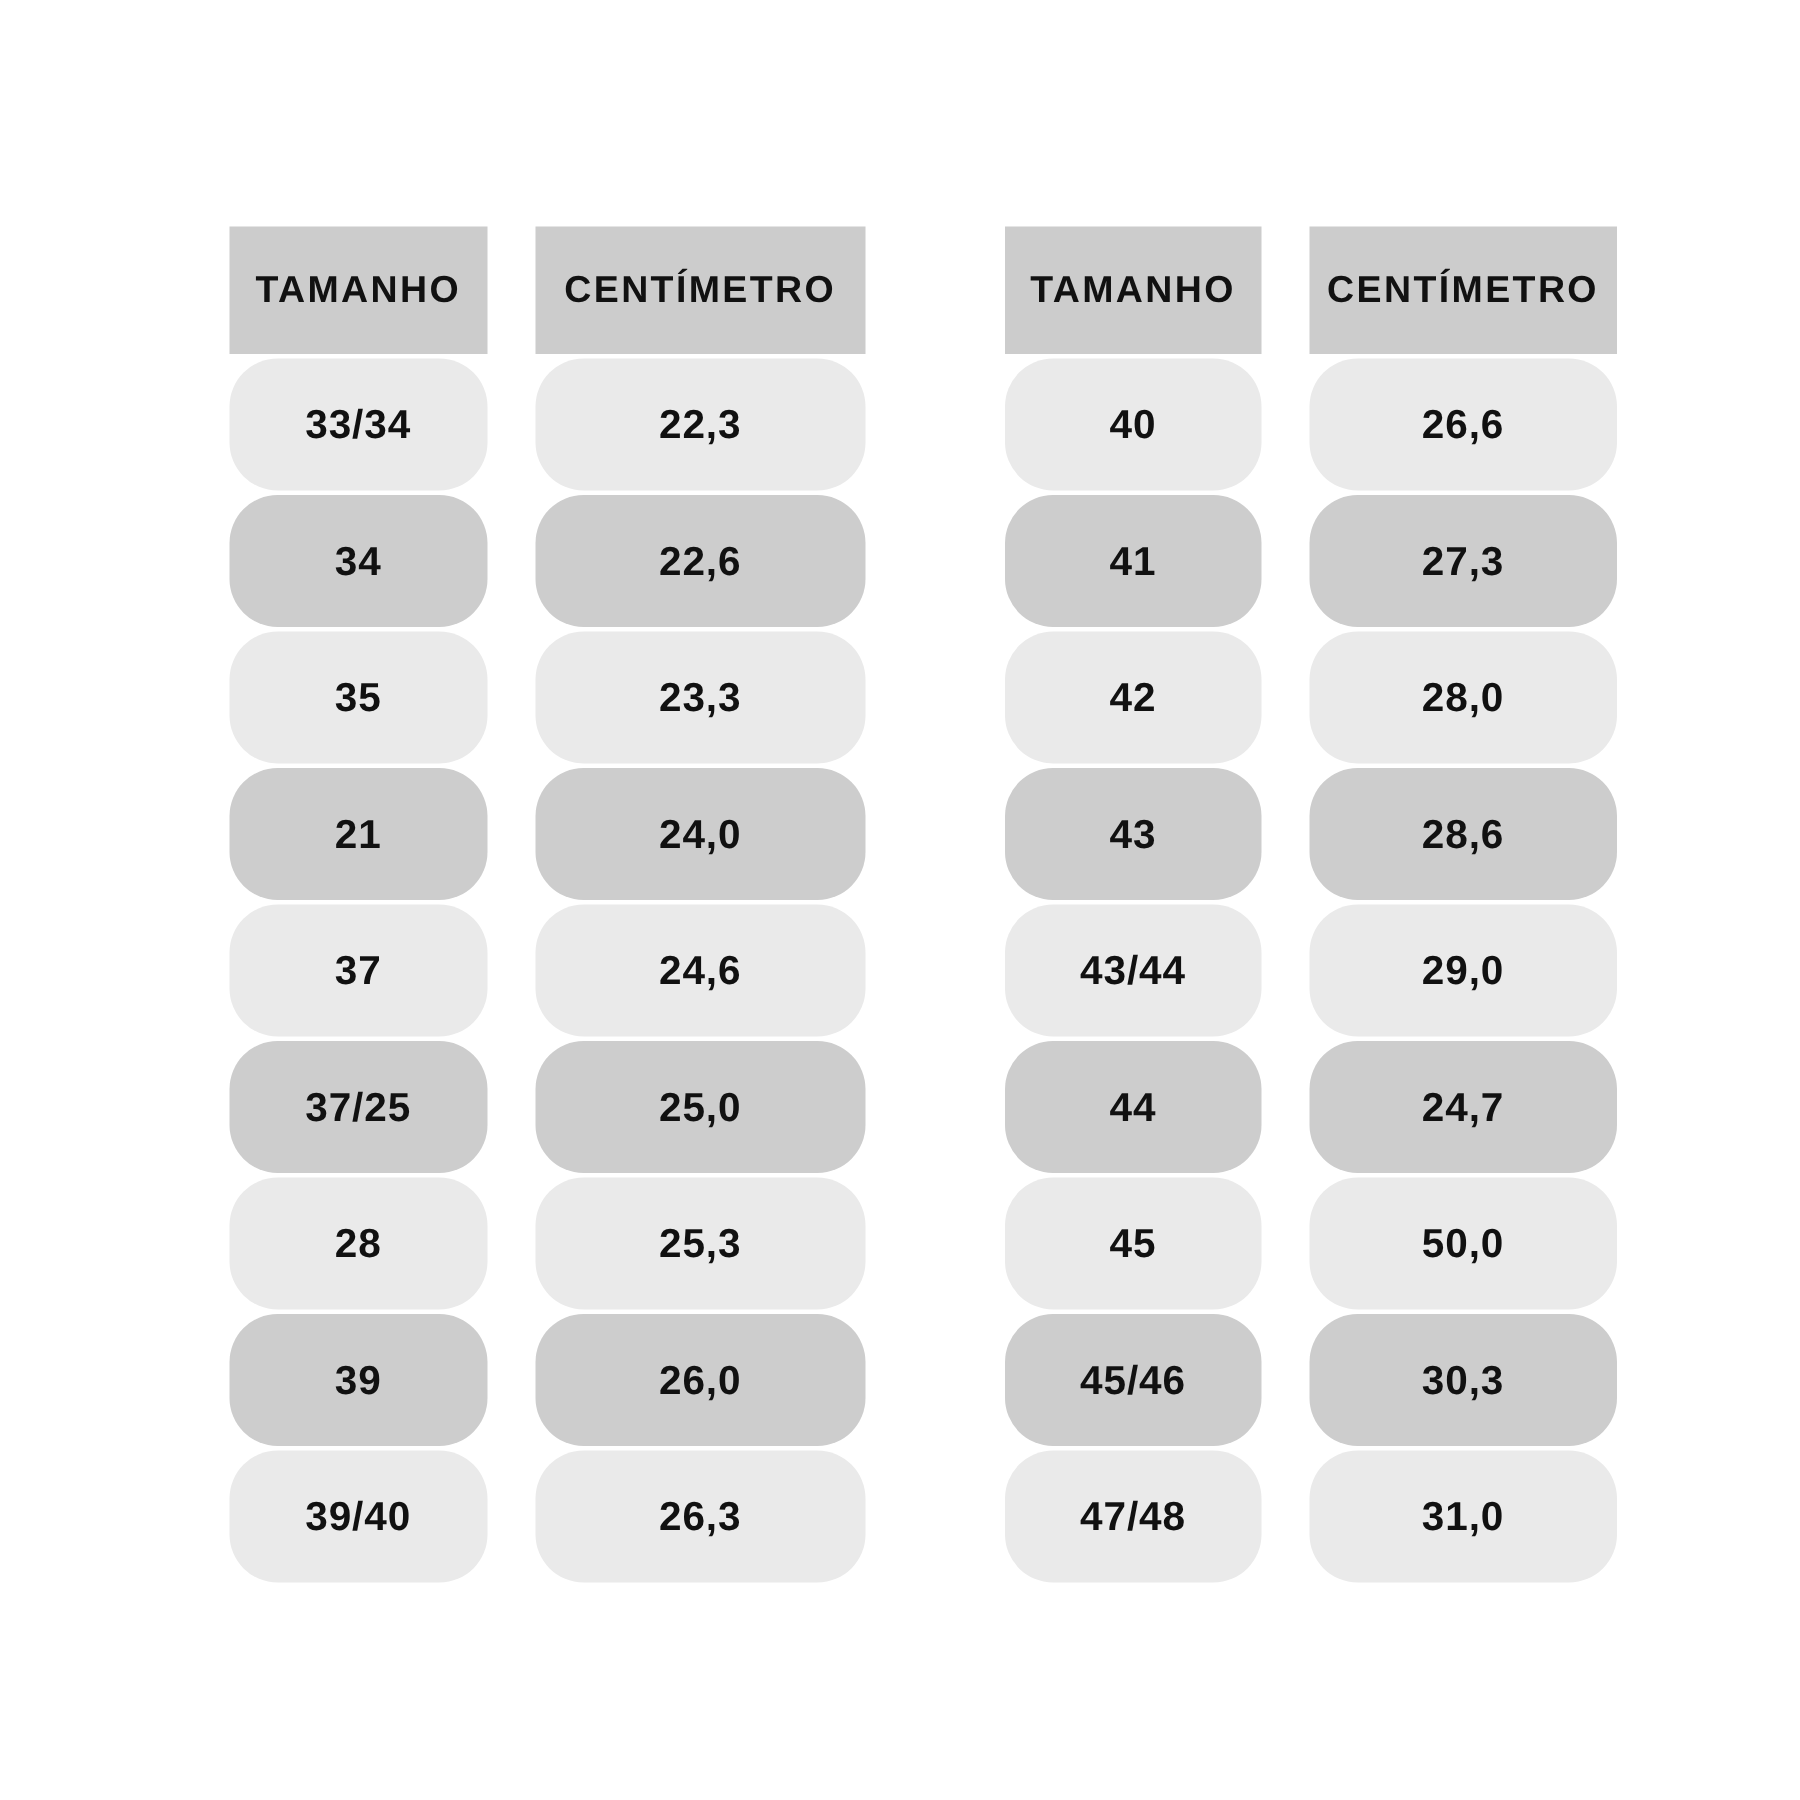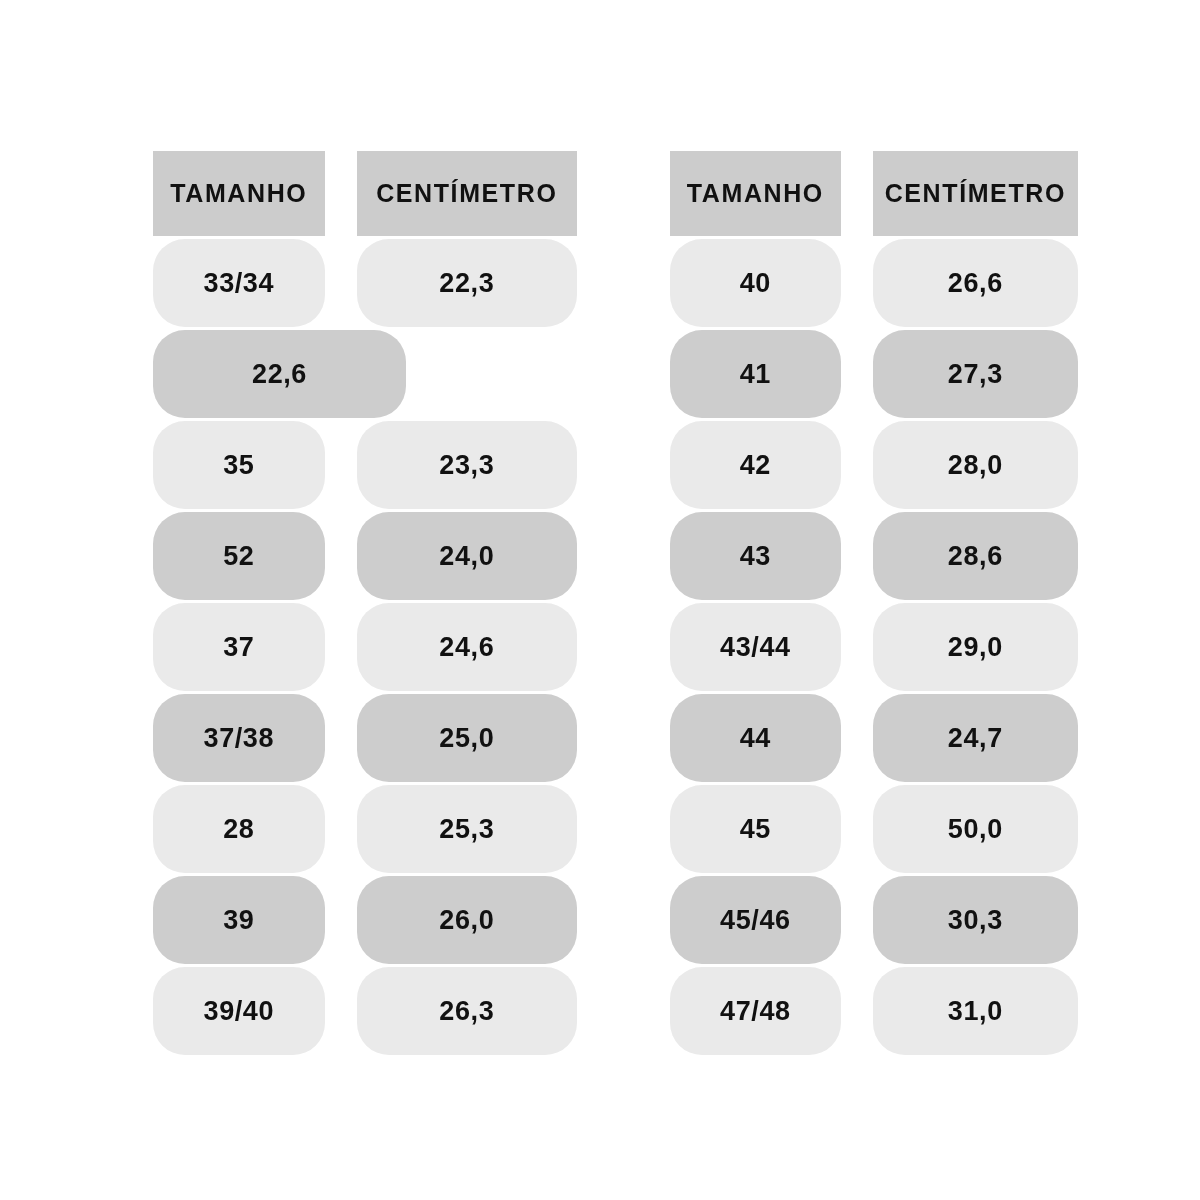--- a/index.html
+++ b/index.html
@@ -93,36 +93,37 @@
       <div class="row header-row">
         <div class="cell c-size">TAMANHO</div>
         <div class="cell c-cm">CENTÍMETRO</div>
       </div>
 
       <div class="row data-row shade-light">
         <div class="cell c-size">33/34</div>
         <div class="cell c-cm">22,3</div>
       </div>
       <div class="row data-row shade-dark">
+        <div class="cell c-size">34</div>
         <div class="cell c-cm">22,6</div>
       </div>
       <div class="row data-row shade-light">
         <div class="cell c-size">35</div>
         <div class="cell c-cm">23,3</div>
       </div>
       <div class="row data-row shade-dark">
-        <div class="cell c-size">52</div>
+        <div class="cell c-size">21</div>
         <div class="cell c-cm">24,0</div>
       </div>
       <div class="row data-row shade-light">
         <div class="cell c-size">37</div>
         <div class="cell c-cm">24,6</div>
       </div>
       <div class="row data-row shade-dark">
-        <div class="cell c-size">37/38</div>
+        <div class="cell c-size">37/25</div>
         <div class="cell c-cm">25,0</div>
       </div>
       <div class="row data-row shade-light">
         <div class="cell c-size">28</div>
         <div class="cell c-cm">25,3</div>
       </div>
       <div class="row data-row shade-dark">
         <div class="cell c-size">39</div>
         <div class="cell c-cm">26,0</div>
       </div>

